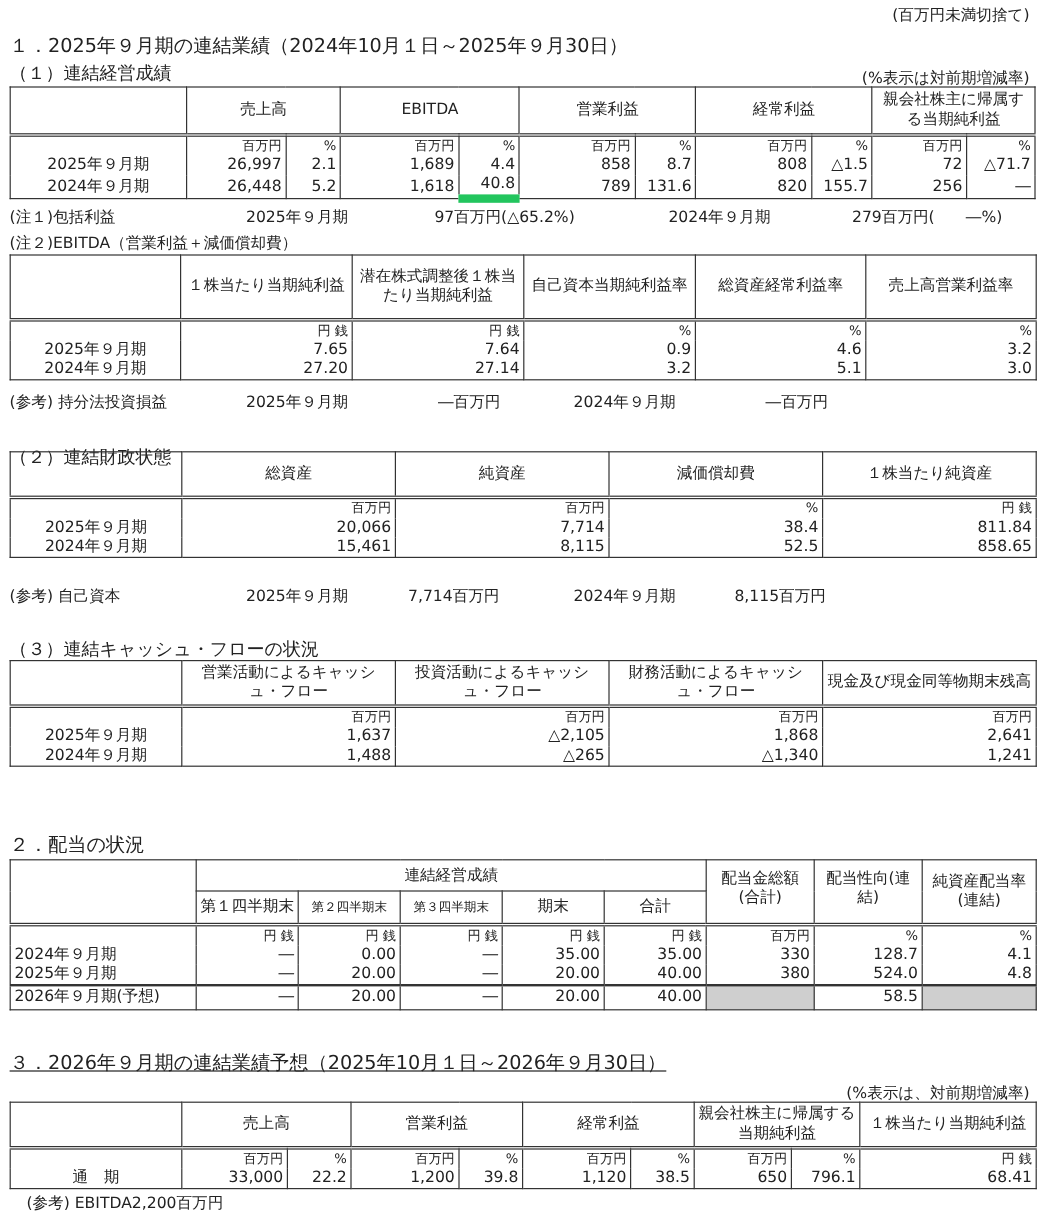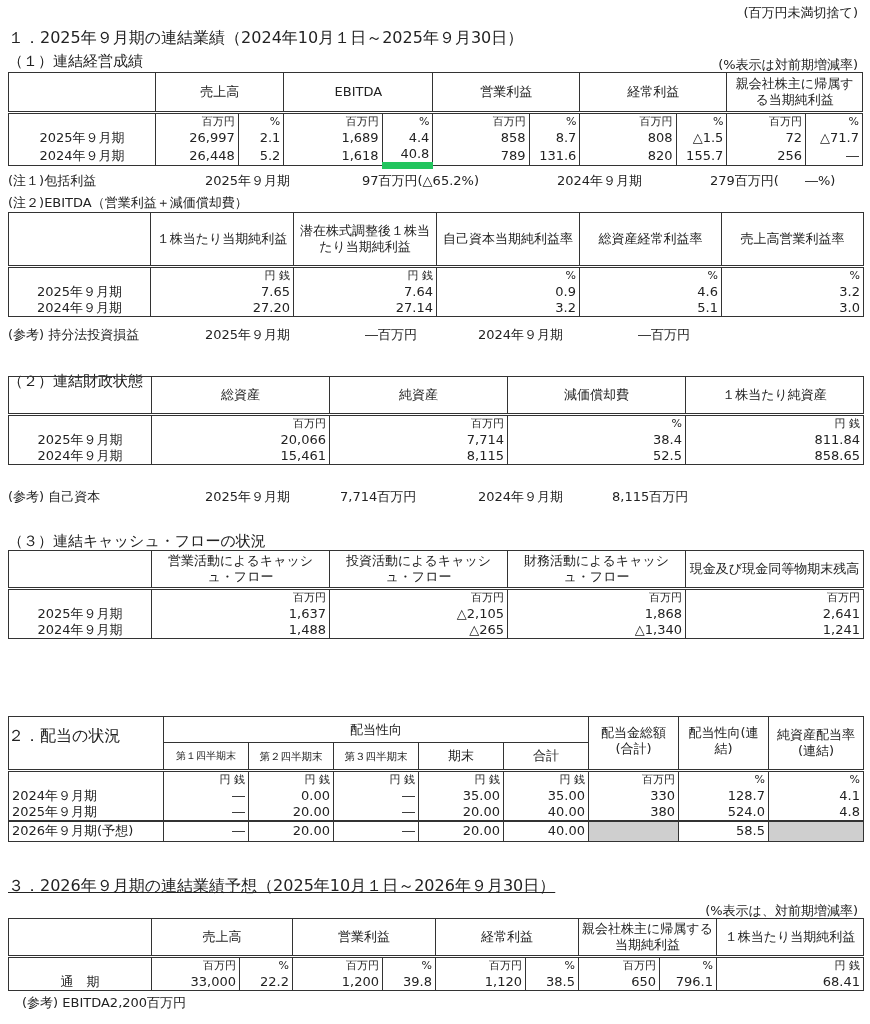--- a/index.html
+++ b/index.html
@@ -230,43 +230,43 @@
   <tr>
     <td class="lab" style="border-top:none">2024年９月期</td>
     <td class="r" style="border-top:none">1,488</td>
     <td class="r" style="border-top:none">△265</td>
     <td class="r" style="border-top:none">△1,340</td>
     <td class="r" style="border-top:none">1,241</td>
   </tr>
 </tbody>
   </table>
 
-<div class="abs h1" style="left:8px;top:694px;margin-top:32px;">２．配当の状況</div>
+<div class="abs h1" style="left:8px;top:694px;">２．配当の状況</div>
 <table style="left:8px;top:716px;width:855px;">
   <colgroup>
       <col style="width:155px">
       <col style="width:85px">
       <col style="width:85px">
       <col style="width:85px">
       <col style="width:85px">
       <col style="width:85px">
       <col style="width:90px">
       <col style="width:90px">
       <col style="width:95px">
     </colgroup>
   <tbody>
       <tr style="height:26px">
     <th rowspan="2" style="border-bottom:3px double #333"></th>
-    <th colspan="5">配当性向</th>
+    <th colspan="5">連結経営成績</th>
     <th rowspan="2" style="border-bottom:3px double #333;vertical-align:top;padding-top:8px">配当金総額(合計)</th>
     <th rowspan="2" style="border-bottom:3px double #333;vertical-align:top;padding-top:8px">配当性向(連結)</th>
     <th rowspan="2" style="border-bottom:3px double #333">純資産配当率(連結)</th>
   </tr>
   <tr class="hdrrow" style="height:28px">
-    <th style="font-size:10px;padding:0">第１四半期末</th>
+    <th style="font-size:13px;padding:0">第１四半期末</th>
     <th style="font-size:10.5px;padding:0">第２四半期末</th>
     <th style="font-size:10.5px;padding:0">第３四半期末</th>
     <th>期末</th>
     <th>合計</th>
   </tr>
   <tr class="nb u">
     <td></td>
     <td class="r">円 銭</td>
     <td class="r">円 銭</td>
     <td class="r">円 銭</td>

